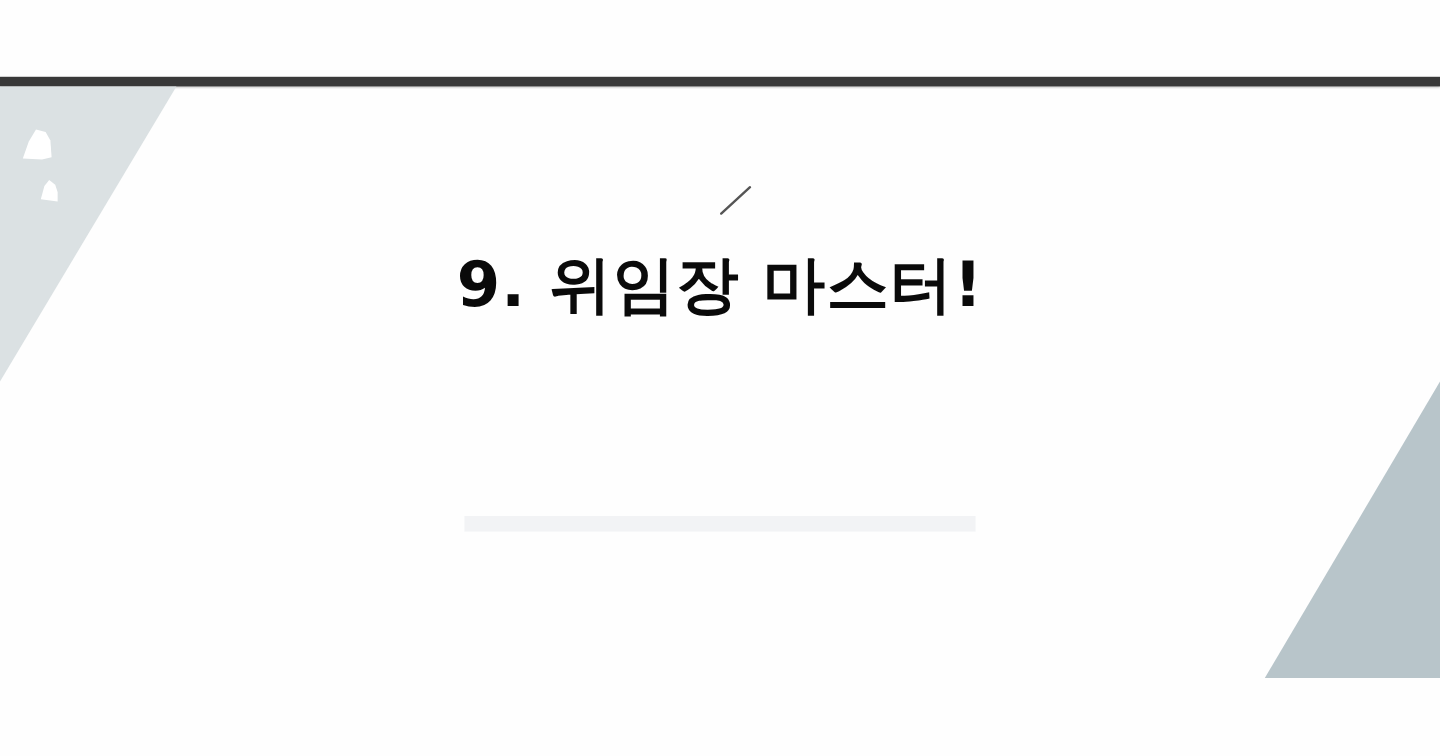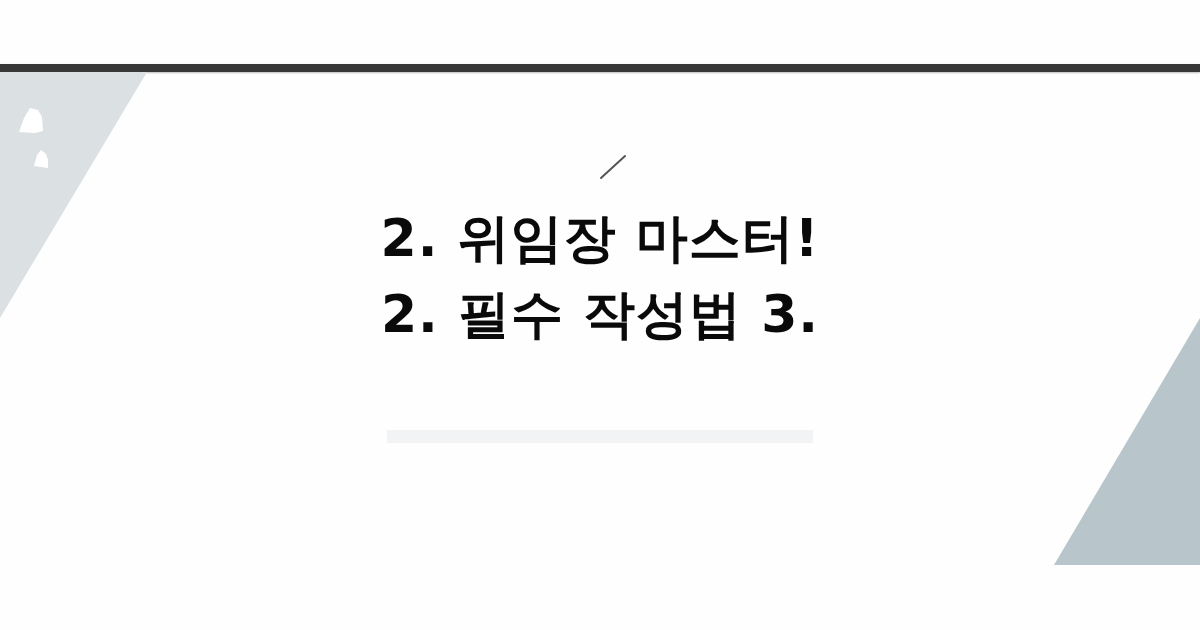--- a/index.html
+++ b/index.html
@@ -67,18 +67,17 @@
 <svg class="deco" viewBox="0 0 1200 630" xmlns="http://www.w3.org/2000/svg">
   <polygon points="0,72 147,72 0,318" fill="#dbe1e3"></polygon>
   <polygon points="19,132 24,118 30,108 38,110 42,117 43,131 35,133" fill="#ffffff"></polygon>
   <polygon points="34,166 37,155 41,150 46,154 48,160 48,168" fill="#ffffff"></polygon>
   <polygon points="1200,318 1200,565 1054,565" fill="#b8c5ca"></polygon>
   <line x1="601" y1="178" x2="625" y2="156" stroke="#555555" stroke-width="2" stroke-linecap="round"></line>
 </svg>
 
 <div class="title-wrap">
   <h1 class="title">
-    <span class="title-line">2. 위임장 마스터!</span>
-    <span class="title-line">2. 필수 작성법 3.</span>
+    <span class="title-line">9. 위임장 마스터!</span>
   </h1>
 </div>
 
 <div class="underline-bar"></div>
 
 </body></html>

